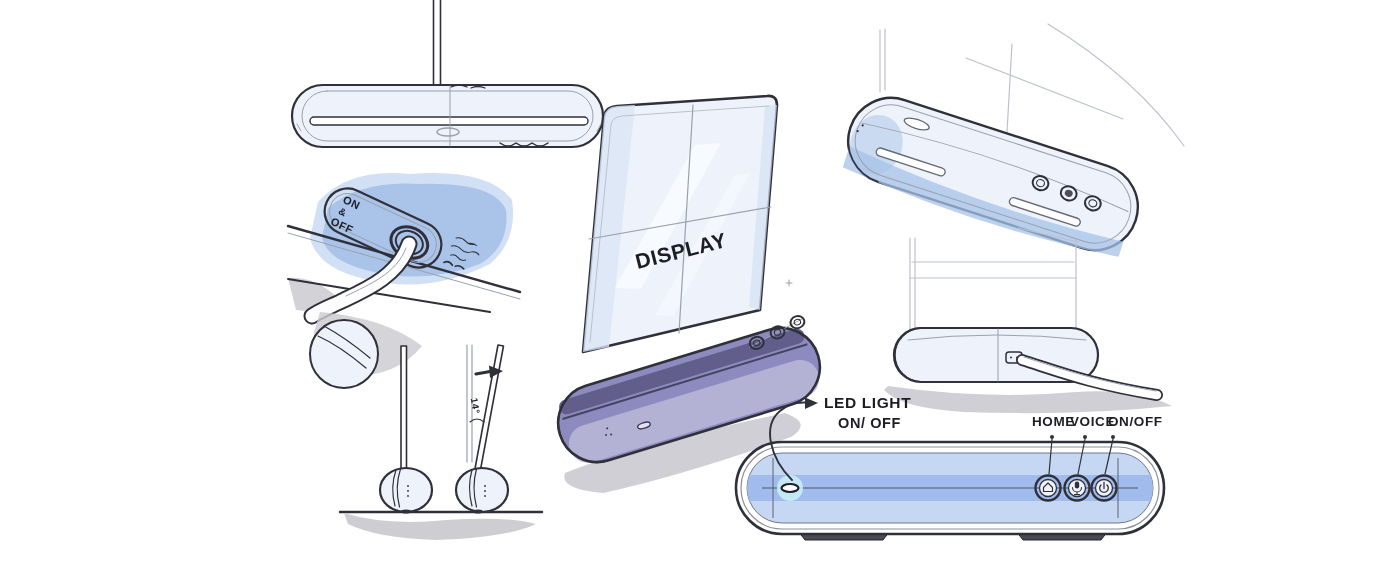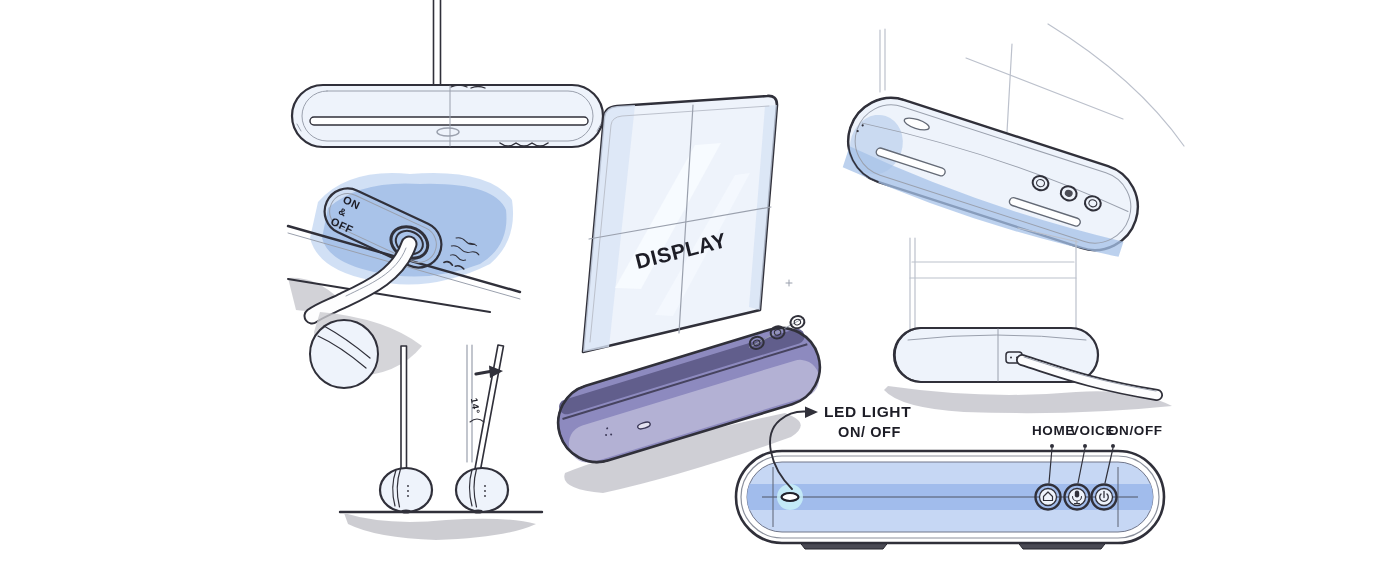--- a/index.html
+++ b/index.html
@@ -194,21 +194,21 @@
           <circle cx="181" cy="341.5" r="1" class="f-ink"></circle>
         <g>
           <path d="M186 344 C224 356 254 368 321 379" class="sk-ink" stroke-width="12"></path>
           <path d="M186 344 C224 356 254 368 321 379" stroke="#fdfdfe" stroke-width="8.5" fill="none" stroke-linecap="round"></path>
           <path d="M188 341 C226 353 256 364 320 375" class="sk-soft" stroke-width="1"></path>
         </g>
       </g>
     </svg>
   </figure>
 
-  <figure class="sk" style="left:720px;top:390px;width:468px;height:156px;margin-top:9px;">
+  <figure class="sk" style="left:720px;top:390px;width:468px;height:156px;">
     <svg width="468" height="156" viewBox="0 0 468 156">
       <defs>
         <clipPath id="fclip">
             <rect x="27" y="63" width="406" height="70" rx="35"></rect>
           </clipPath>
       </defs>
 
       <path d="M78 141 L170 141 L163 150 L85 150 Z" fill="#4a4a54" stroke="#26262e" stroke-width="1"></path>
       <path d="M296 141 L388 141 L381 150 L303 150 Z" fill="#4a4a54" stroke="#26262e" stroke-width="1"></path>
 

